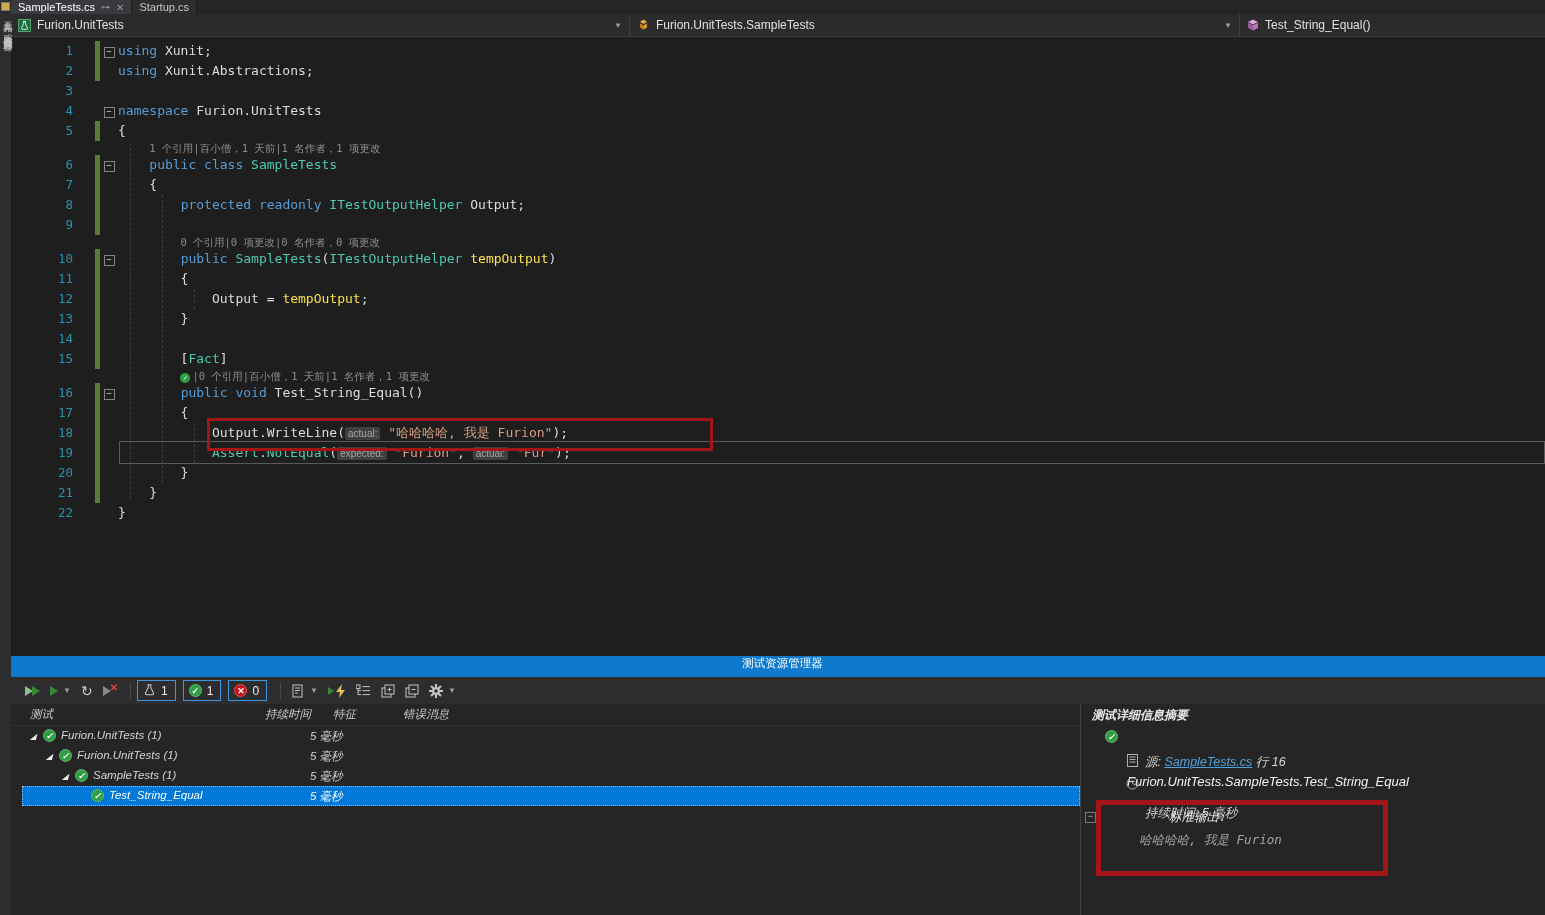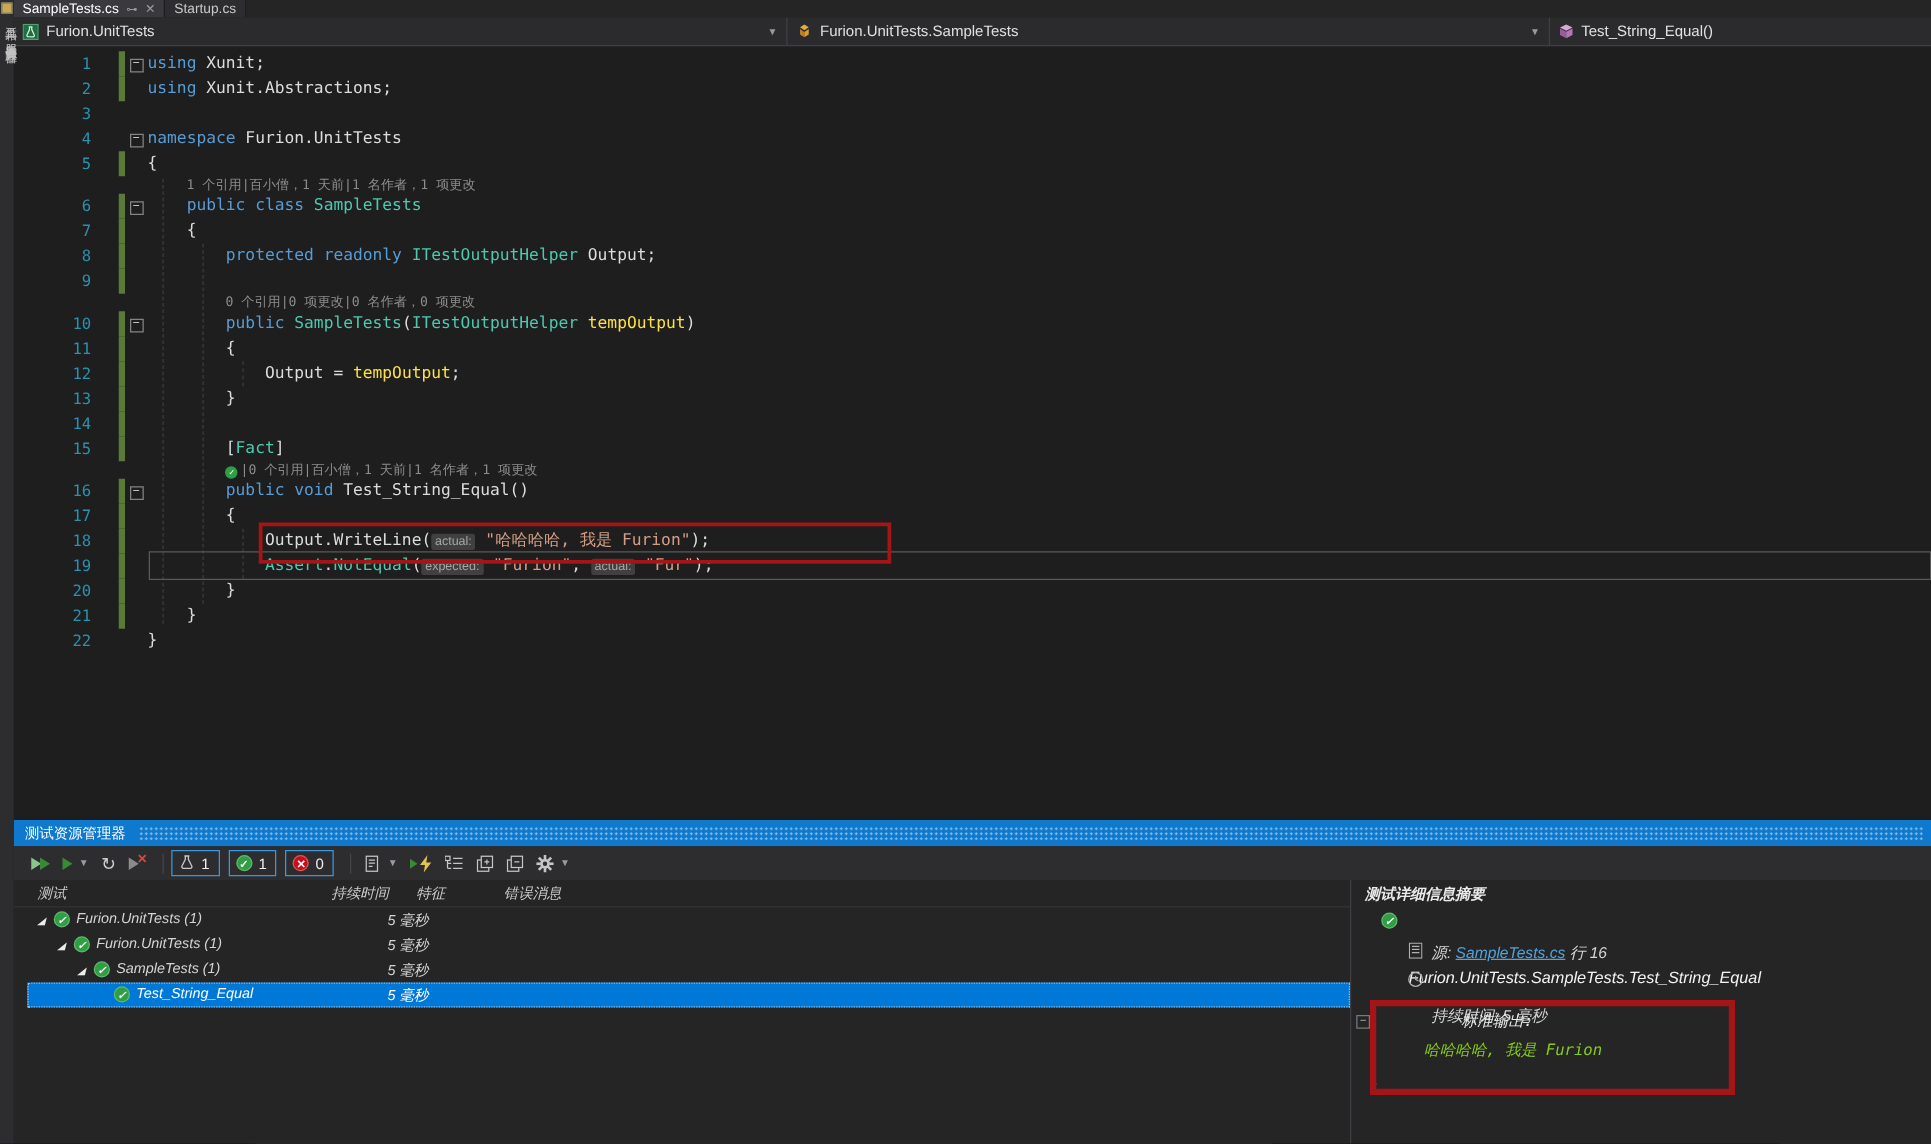--- a/index.html
+++ b/index.html
@@ -52,21 +52,21 @@
           font-size:7px;align-items:center;justify-content:center;margin-right:2px;flex:none;}
   .guide{position:absolute;width:0;border-left:1px dashed #3d3d3d;z-index:0;}
   .curline{position:absolute;left:108px;right:0;top:404px;height:21px;border:1px solid #5a5a5a;
            z-index:2;pointer-events:none;}
   .redbox{border:3px solid #a31517;position:absolute;z-index:3;pointer-events:none;}
   .rb1{left:196px;top:381px;width:500px;height:27px;}
 
   
   .panel{position:absolute;left:0;right:0;top:656px;height:259px;background:#252526;}
   .ptitle{height:21px;background:#0e79cd;display:flex;align-items:center;padding-left:9px;
-          color:#ffffff;font-size:11.5px;}
+          color:#ffffff;font-size:11.5px;flex-direction:column;}
   .pdots{flex:1;height:11px;margin:0 6px 0 10px;
          background-image:radial-gradient(rgba(255,255,255,.5) .8px,transparent .9px);
          background-size:4px 4px;}
   .ptoolbar{height:27px;background:#2d2d30;display:flex;align-items:center;padding-left:10px;}
   .tbtn{display:flex;align-items:center;gap:2px;padding:2px 4px;margin-right:2px;}
   .tsep{width:1px;height:16px;background:#46464a;margin:0 6px;}
   .tgl{display:flex;align-items:center;gap:5px;border:1px solid #3a96dd;padding:1px 7px 1px 5px;
        height:17px;margin-right:7px;color:#f0f0f0;font-size:12px;}
   .arrow-s{color:#9a9a9a;font-size:8px;margin-left:3px;}
   .play{width:0;height:0;border-top:5px solid transparent;border-bottom:5px solid transparent;
@@ -359,21 +359,21 @@
           <span class="abs small-ico" style="left:45px;top:73px;">
             <svg width="13" height="13" viewBox="0 0 13 13">
                 <circle cx="6.5" cy="6.5" r="5.5" fill="none" stroke="#b0b0b0"></circle>
                 <polyline points="6.5,3.5 6.5,6.5 8.8,7.8" fill="none" stroke="#b0b0b0"></polyline>
               </svg>
           </span>
           <div class="abs" style="left:64px;top:73px;margin-top:28px;">持续时间: 5 毫秒</div>
 
           <span class="abs sbox" style="left:4px;top:108px;">−</span>
           <div class="abs mono" style="left:41px;top:105px;color:#eaeaea;margin-left:47px;">标准输出:</div>
-          <div class="abs mono" style="left:58px;top:128px;color:#84cc16;text-align:center;">哈哈哈哈, 我是 Furion</div>
+          <div class="abs mono" style="left:58px;top:128px;color:#a3a3a3;text-align:center;">哈哈哈哈, 我是 Furion</div>
           <div class="abs" style="left:13px;top:158px;color:#9a9a9a;font-size:10px;">└</div>
           <div class="redbox rb2 abs"></div>
         </div>
       </div>
     </div>
 
   </div>
 </div>
 
 </body></html>

